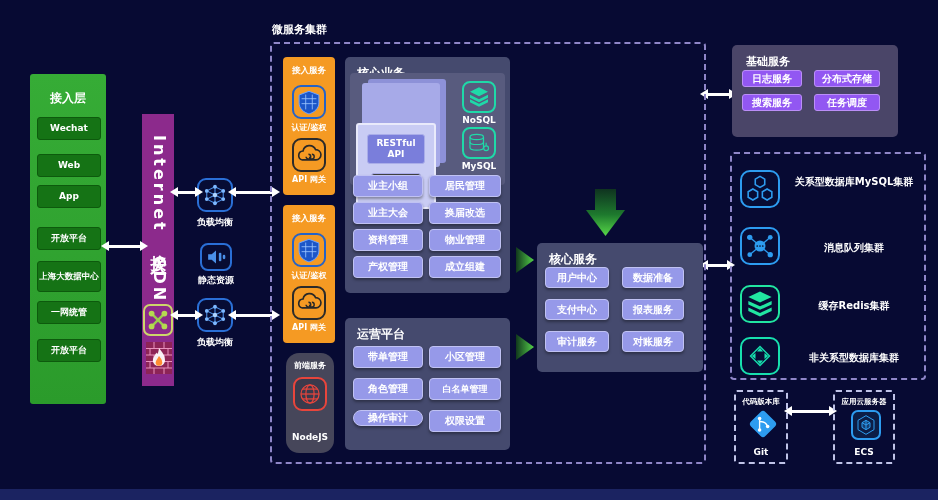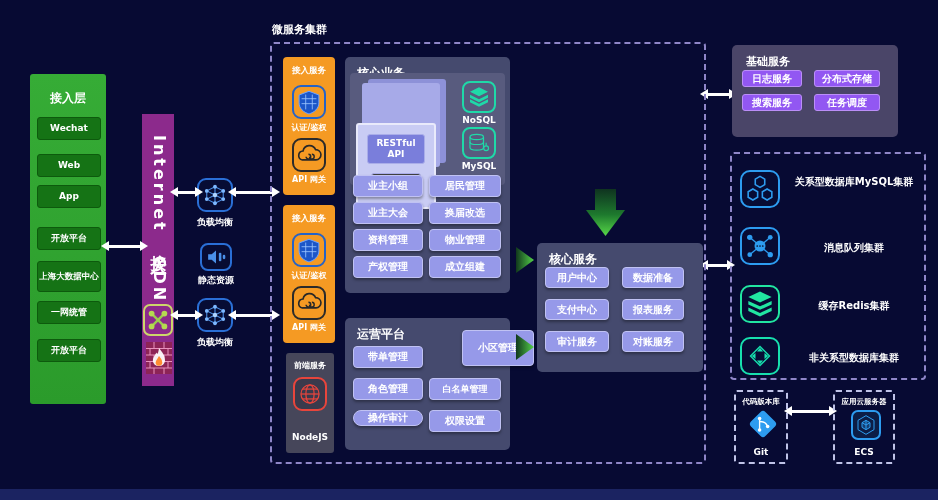--- a/index.html
+++ b/index.html
@@ -33,21 +33,21 @@
   .ms-container{left:270px;top:42px;width:436px;height:422px;border:2px dashed #8f86c9;border-radius:4px;box-sizing:border-box;}
   .ms-label{left:272px;top:22px;font-size:11px;color:#fff;font-weight:bold;}
   
   .obox{position:absolute;left:283px;width:52px;height:138px;background:#f59a23;border-radius:4px;}
   .obox-title{position:absolute;top:8px;left:0;width:100%;text-align:center;font-size:8.5px;color:#fff;font-weight:bold;}
   .otile{position:absolute;left:9px;width:34px;height:34px;border-radius:9px;border:2px solid #2563c8;
          display:flex;align-items:center;justify-content:center;box-sizing:border-box;}
   .otile.dark{border-color:#2b2b2b;}
   .olabel{position:absolute;left:0;width:100%;text-align:center;font-size:8px;color:#fff;font-weight:bold;}
   
-  .nodebox{left:286px;top:353px;width:48px;height:100px;background:#46465a;border-radius:3px;}
+  .nodebox{left:286px;top:353px;width:48px;height:100px;background:#46465a;border-radius:13px;}
   .ntile{position:absolute;left:7px;top:24px;width:34px;height:34px;border:2px solid #e8453c;border-radius:9px;
          display:flex;align-items:center;justify-content:center;box-sizing:border-box;background:#3a3a4c;}
   
   .panel{position:absolute;background:#454a6e;border-radius:5px;}
   .panel-title{position:absolute;left:12px;top:8px;font-size:12px;color:#fff;font-weight:bold;}
   .pbtn{position:absolute;background:#9699e9;border:1px solid #c0c2f3;border-radius:4px;color:#fff;font-weight:bold;
         font-size:10px;display:flex;align-items:center;justify-content:center;box-shadow:0 2px 3px rgba(0,0,0,.35);box-sizing:border-box;}
   .subpanel{position:absolute;left:5px;top:16px;width:155px;height:112px;background:#585b7e;border-radius:4px;}
   .card-back1{position:absolute;left:18px;top:6px;width:78px;height:84px;background:#8d91d8;border-radius:3px;}
   .card-back2{position:absolute;left:12px;top:10px;width:78px;height:84px;background:#a7aae8;border-radius:3px;}
@@ -304,21 +304,21 @@
     <div class="pbtn" style="left:84px;top:145px;width:72px;height:22px;">换届改选</div>
     <div class="pbtn" style="left:8px;top:172px;width:70px;height:22px;">资料管理</div>
     <div class="pbtn" style="left:84px;top:172px;width:72px;height:22px;">物业管理</div>
     <div class="pbtn" style="left:8px;top:199px;width:70px;height:22px;">产权管理</div>
     <div class="pbtn" style="left:84px;top:199px;width:72px;height:22px;">成立组建</div>
   </div>
 
   <div class="panel" style="left:345px;top:318px;width:165px;height:132px;">
     <div class="panel-title">运营平台</div>
     <div class="pbtn" style="left:8px;top:28px;width:70px;height:22px;">带单管理</div>
-    <div class="pbtn" style="left:84px;top:12px;width:72px;height:36px;margin-left:33px;">小区管理</div>
+    <div class="pbtn" style="left:84px;top:28px;width:72px;height:22px;">小区管理</div>
     <div class="pbtn" style="left:8px;top:60px;width:70px;height:22px;">角色管理</div>
     <div class="pbtn" style="left:84px;top:60px;width:72px;height:22px;font-size:9px;">白名单管理</div>
     <div class="pbtn" style="left:8px;top:92px;width:70px;height:16px;border-radius:9px;">操作审计</div>
     <div class="pbtn" style="left:84px;top:92px;width:72px;height:22px;">权限设置</div>
   </div>
 
 
   <div class="panel" style="left:537px;top:243px;width:166px;height:129px;">
     <div class="panel-title">核心服务</div>
     <div class="pbtn" style="left:8px;top:24px;width:64px;height:21px;">用户中心</div>

